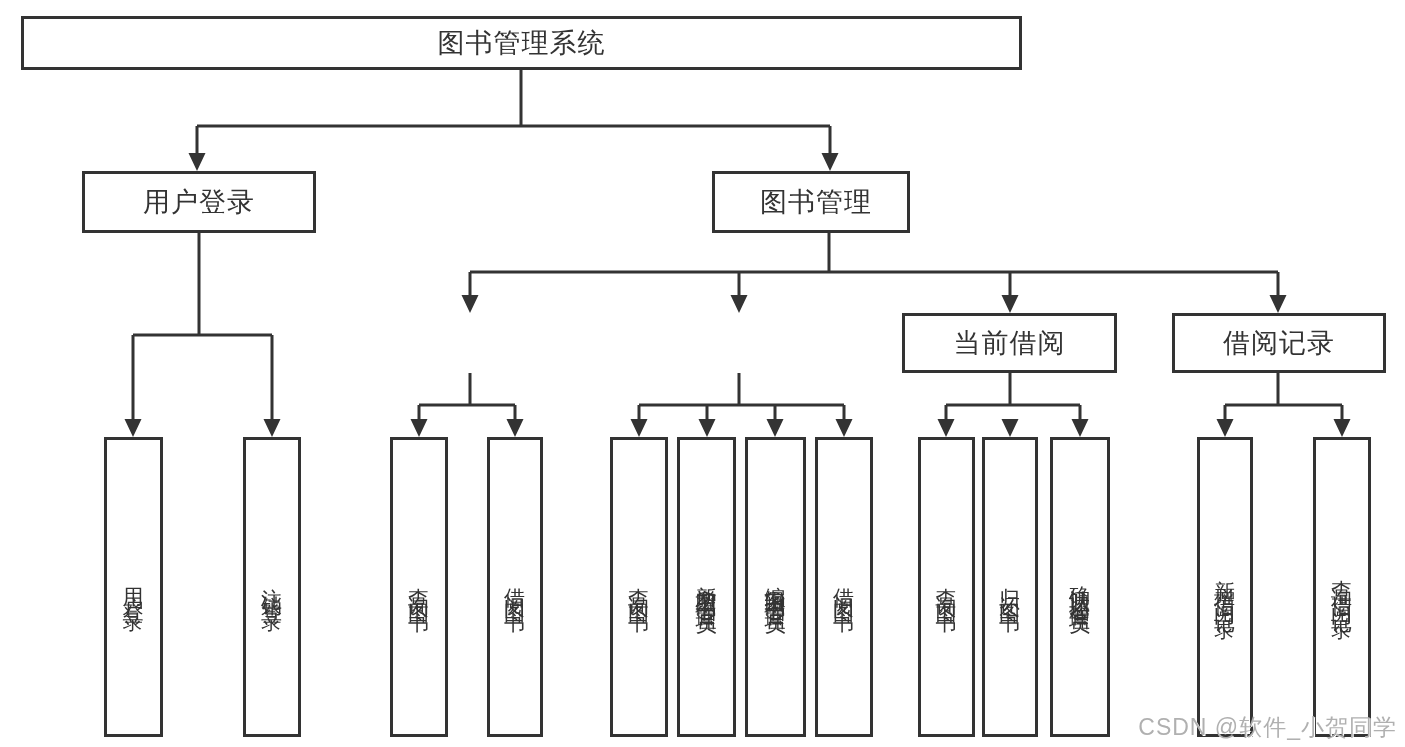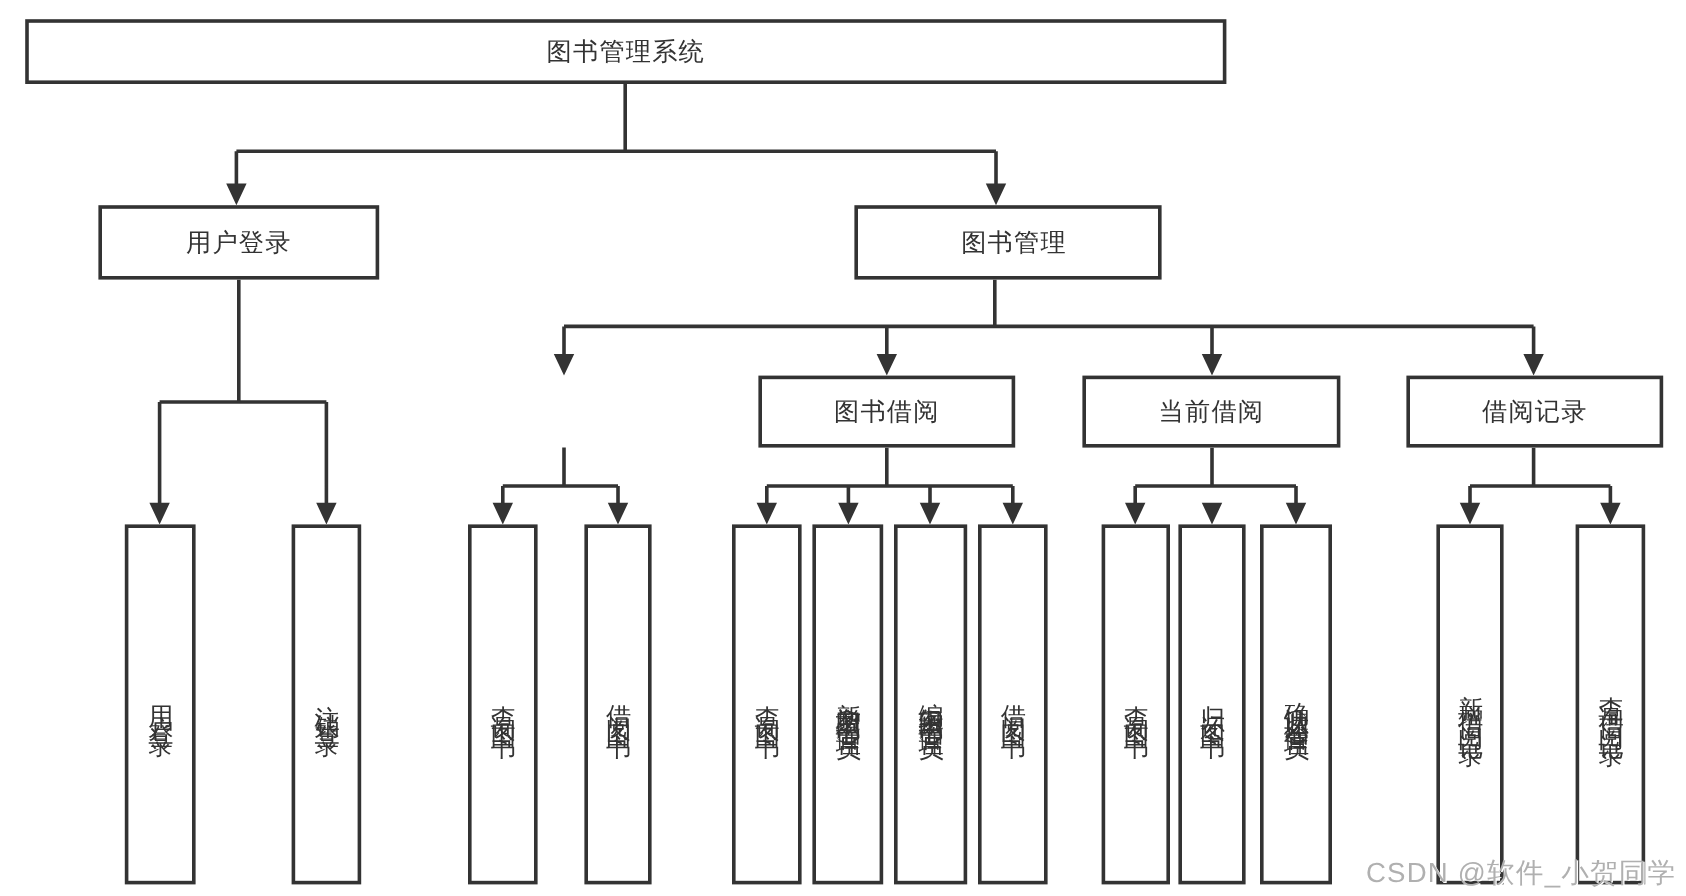--- a/index.html
+++ b/index.html
@@ -19,21 +19,21 @@
   .node {
     position: absolute;
     background: #ffffff;
     border: 3px solid #333333;
     box-sizing: border-box;
     display: flex;
     align-items: center;
     justify-content: center;
   }
   .node--h .hlabel {
-    font-size: 21px;
+    font-size: 27px;
     color: #333333;
     letter-spacing: 1px;
     white-space: nowrap;
   }
   .vtext {
     writing-mode: vertical-rl;
     text-orientation: mixed;
     font-size: 21px;
     line-height: 1;
     letter-spacing: 8px;
@@ -100,27 +100,24 @@
              M1333.5 419 L1350.5 419 L1342 437 Z" fill="#333333" stroke="none"></path>
   </svg>
 
   <div class="node node--h" style="left:21px; top:16px; width:1001px; height:54px;">
     <span class="hlabel">图书管理系统</span>
   </div>
 
   <div class="node node--h" style="left:82px; top:171px; width:234px; height:62px;">
     <span class="hlabel">用户登录</span>
   </div>
-  <div class="node node--h" style="left:712px; top:171px; width:256px; height:62px;padding-left:10px;">
+  <div class="node node--h" style="left:712px; top:171px; width:198px; height:62px;padding-left:10px;">
     <span class="hlabel">图书管理</span>
   </div>
 
-  <div class="node node--h" style="left:632px; top:313px; width:214px; height:60px;">
-    <span class="hlabel">图书借阅</span>
-  </div>
   <div class="node node--h" style="left:902px; top:313px; width:215px; height:60px;">
     <span class="hlabel">当前借阅</span>
   </div>
   <div class="node node--h" style="left:1172px; top:313px; width:214px; height:60px;">
     <span class="hlabel">借阅记录</span>
   </div>
 
   <div class="node node--v" style="left:104px; top:437px; width:59px; height:300px;">
     <span class="vtext">用户登录</span>
   </div>

